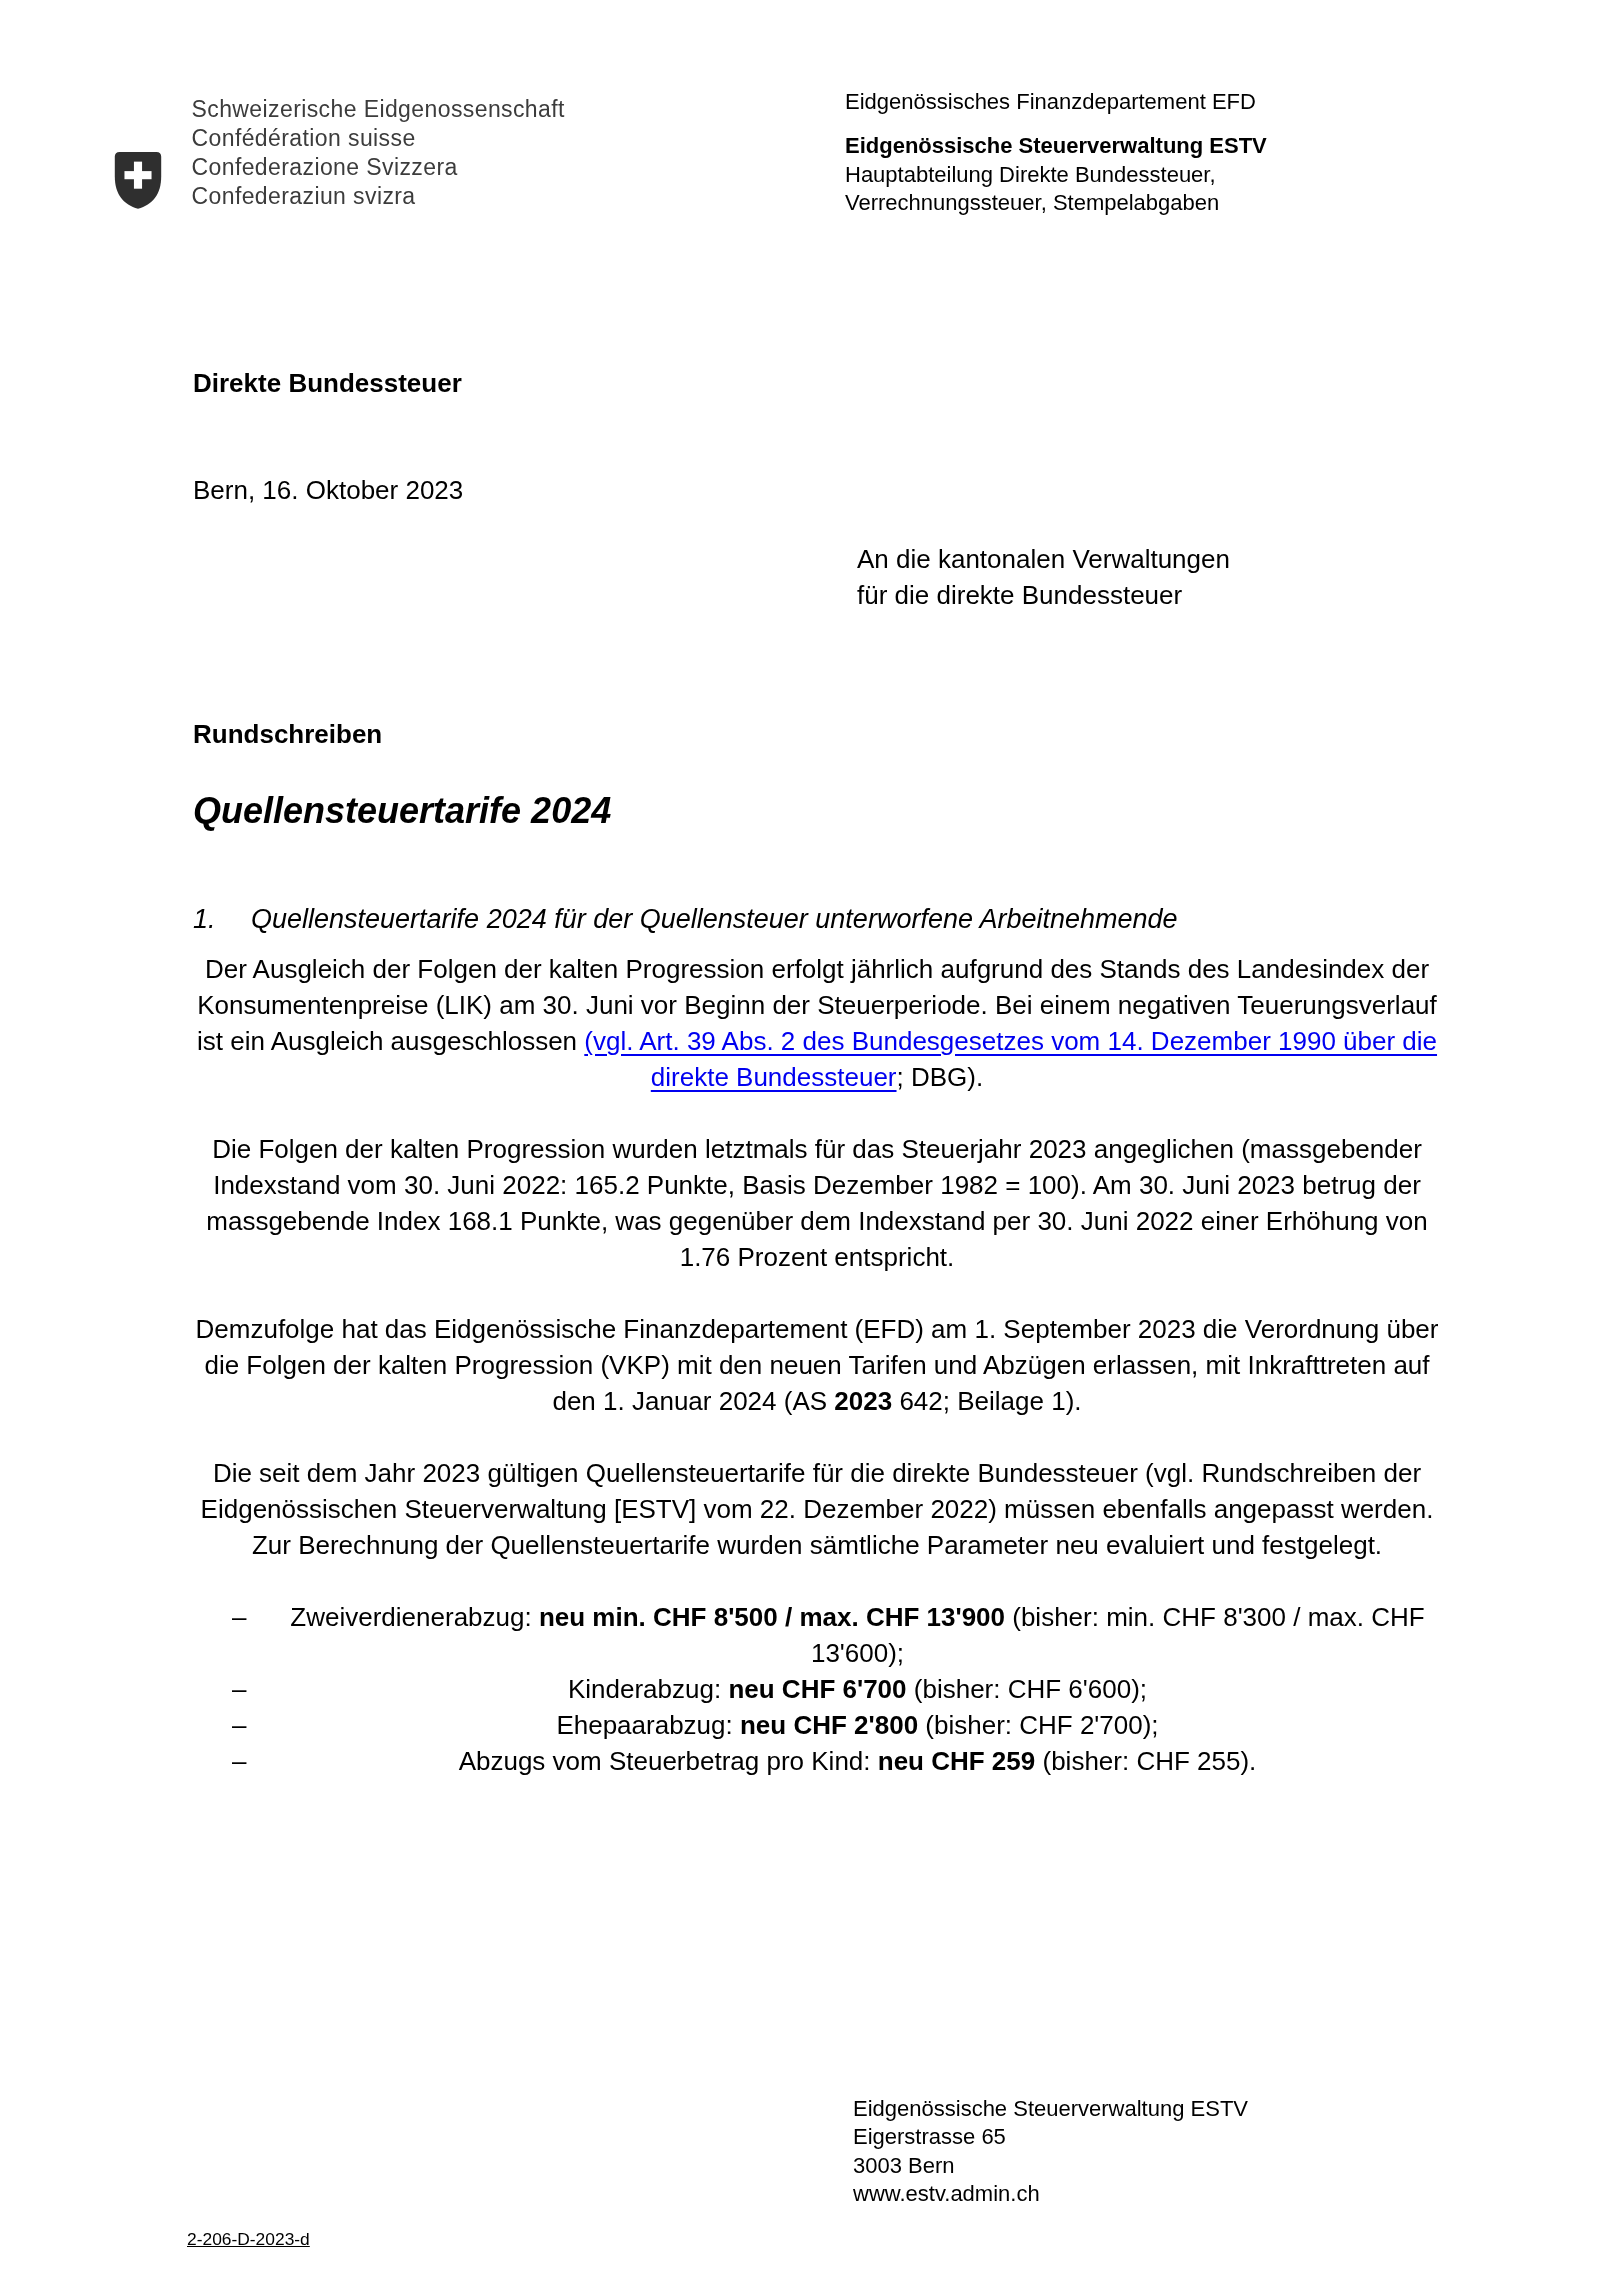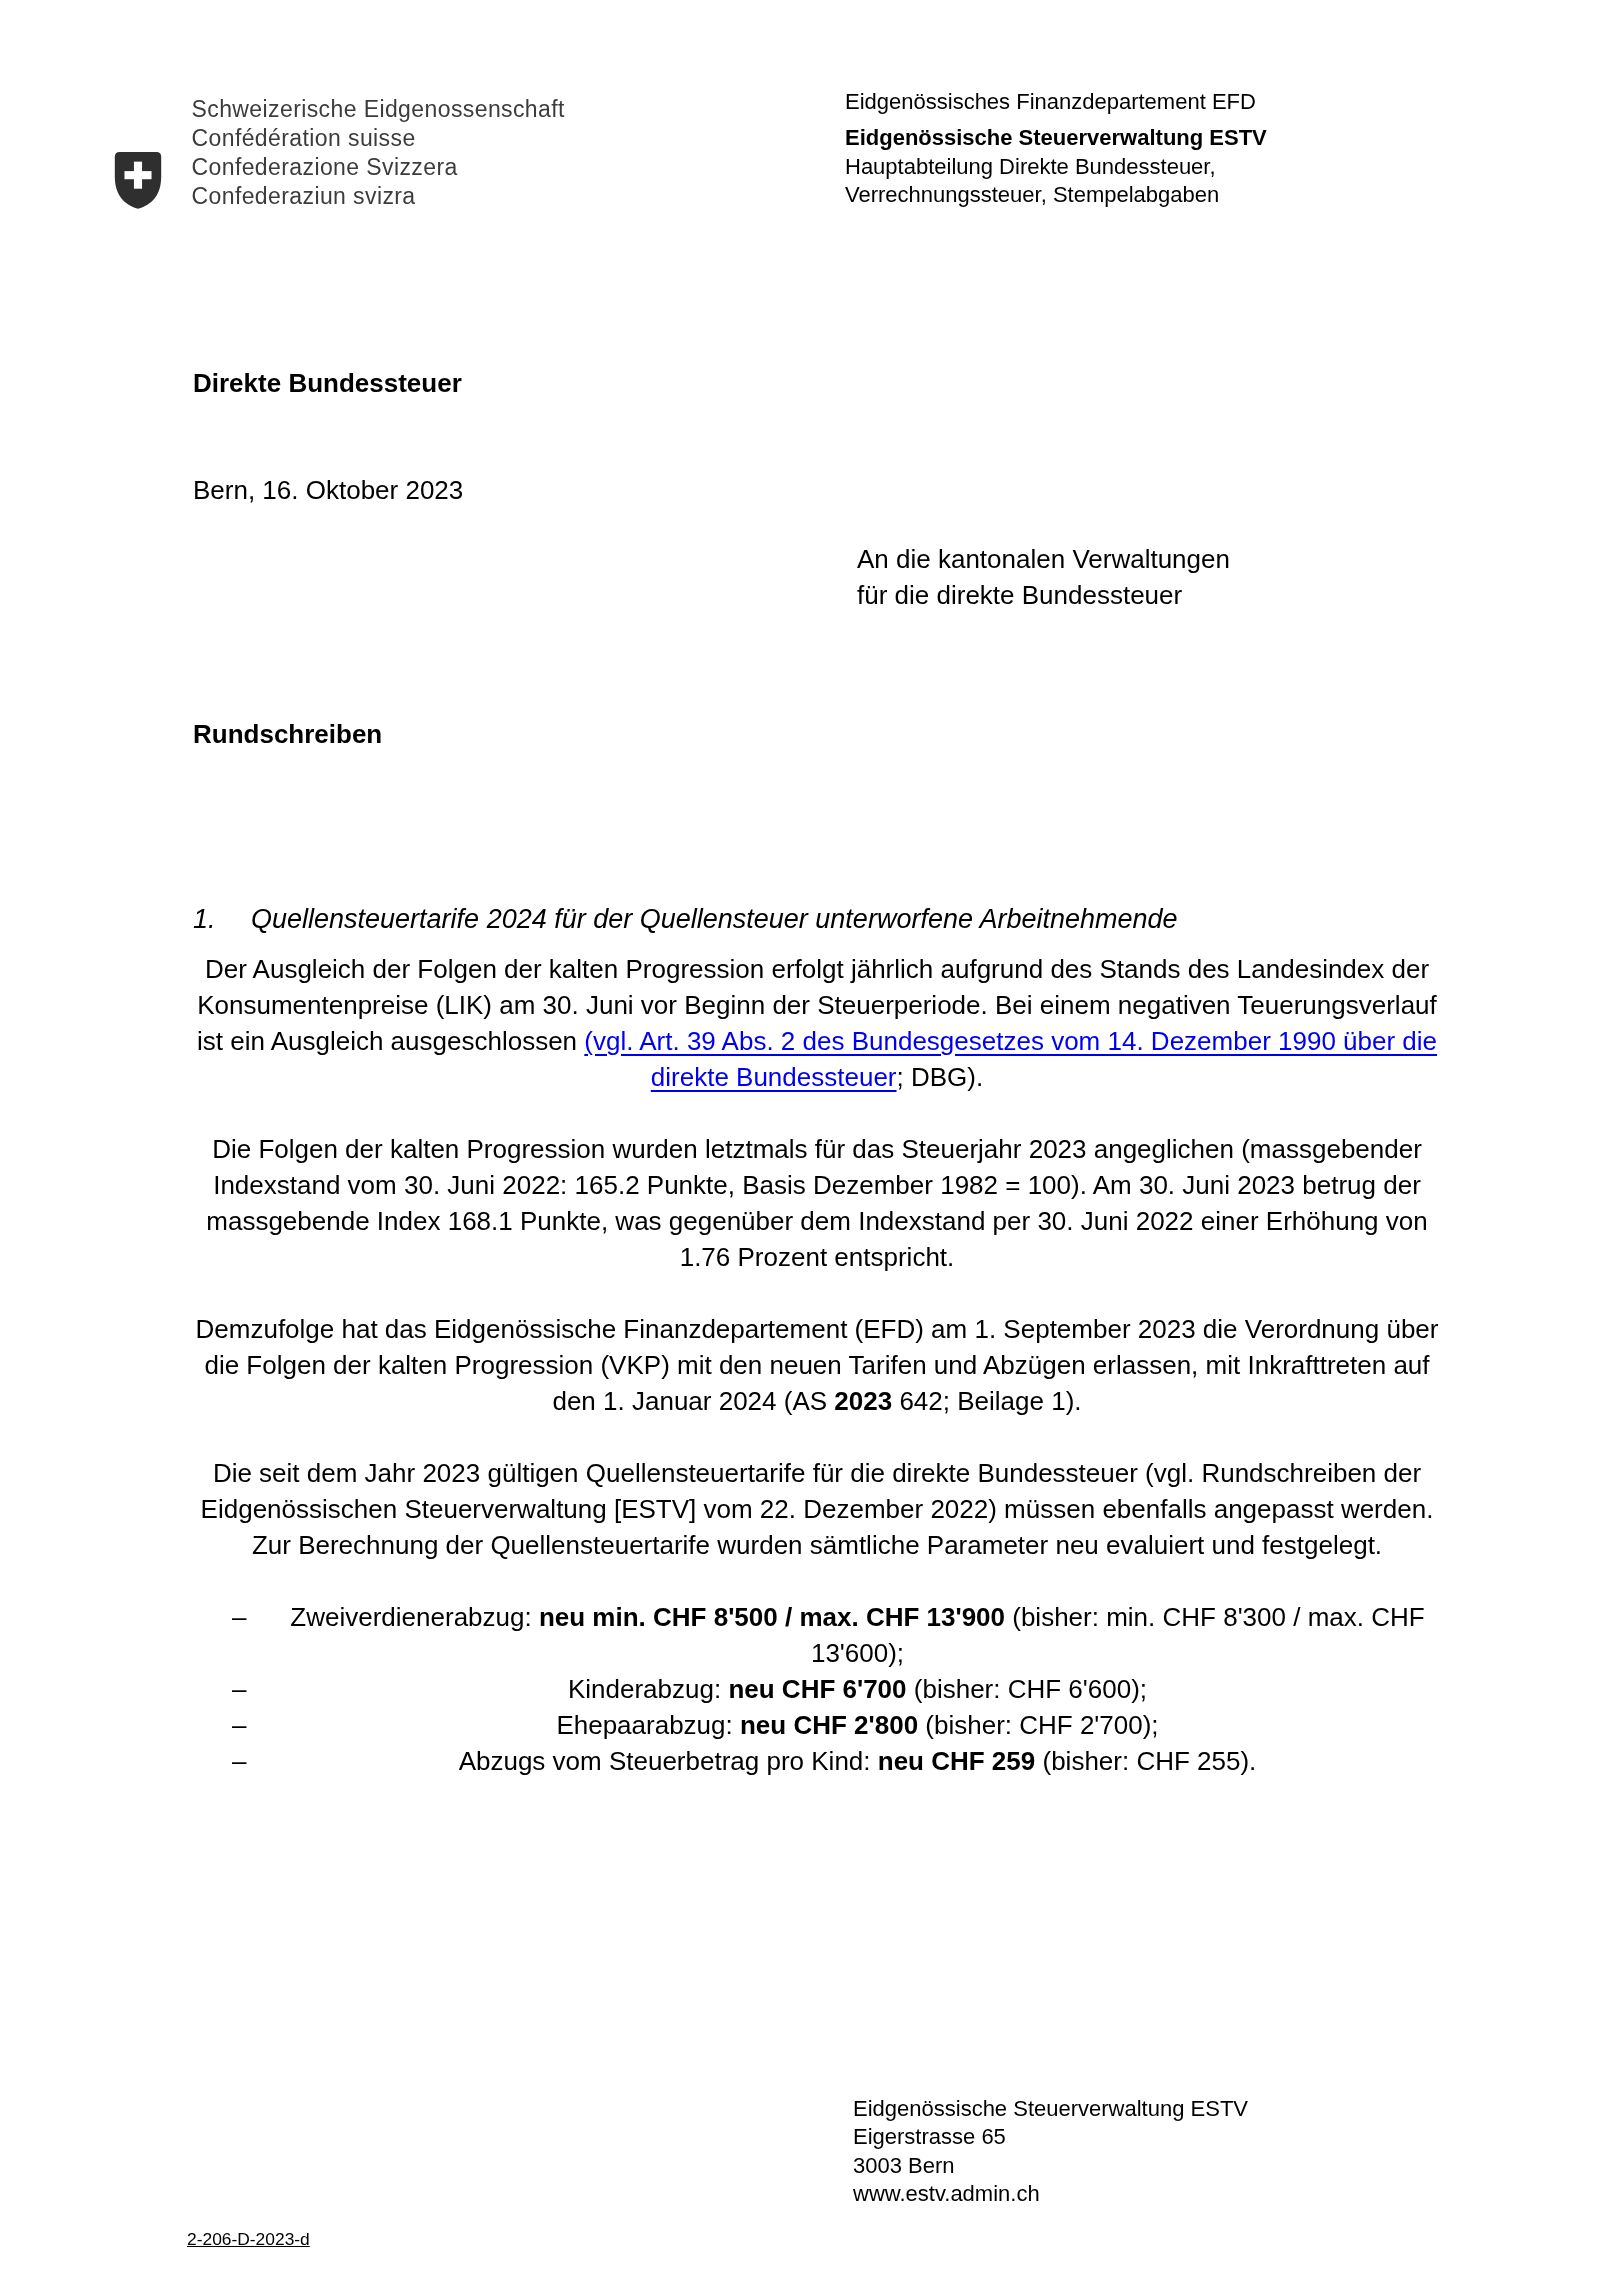--- a/index.html
+++ b/index.html
@@ -17,21 +17,21 @@
   .logo-block { left:109px; top:93px; display:flex; align-items:flex-end; }
   .logo-shield { width:58px; height:62px; flex:0 0 auto; }
   .logo-text {
     margin-left:24.5px; margin-top:1.6px;
     font-size:23px; line-height:29px; font-weight:300;
     color:var(--logo-ink,#3c3c3c); letter-spacing:0.4px;
   }
 
   
   .header-right { left:845px; top:88px; }
-  .header-right .dept { margin-bottom:8px; }
+  .header-right .dept { margin-bottom:16px; }
 
   .subject  { left:193px; top:365px; }
   .dateline { left:193px; top:472px; }
   .recipient { left:857px; top:541px; }
   .doctype  { left:193px; top:716px; }
 
   .title {
     left:193px; top:788px; margin:0;
     font-size:36px; line-height:46px; font-weight:bold; font-style:italic;
   }
@@ -81,20 +81,21 @@
   <div class="abs subject body-text bold">Direkte Bundessteuer</div>
   <div class="abs dateline body-text">Bern, 16. Oktober 2023</div>
 
   <div class="abs recipient body-text">
     <div>An die kantonalen Verwaltungen</div>
     <div>für die direkte Bundessteuer</div>
   </div>
 
   <div class="abs doctype body-text bold">Rundschreiben</div>
 
+  <h1 class="abs title">Quellensteuertarife 2024</h1>
 
   <div class="abs section-heading">
     <span class="sec-num">1.</span><span>Quellensteuertarife 2024 für der Quellensteuer unterworfene Arbeitnehmende</span>
   </div>
 
   <div class="abs body-col body-text">
 
     <p class="para"><span>Der Ausgleich der Folgen der kalten Progression erfolgt jährlich aufgrund des Stands des Lan­desindex der Konsumentenpreise (LIK) am 30. Juni vor Beginn der Steuerperiode. Bei einem negativen Teuerungsverlauf ist ein Ausgleich ausgeschlossen </span><a href="#" class="doc-link">(vgl. Art. 39 Abs. 2 des Bundes­gesetzes vom 14. Dezember 1990 über die direkte Bundessteuer</a><span>; DBG).</span></p>
 
     <p class="para">Die Folgen der kalten Progression wurden letztmals für das Steuerjahr 2023 angeglichen (mas­sgebender Indexstand vom 30. Juni 2022: 165.2 Punkte, Basis Dezember 1982 = 100). Am 30. Juni 2023 betrug der massgebende Index 168.1 Punkte, was gegenüber dem Indexstand per 30. Juni 2022 einer Erhöhung von 1.76 Prozent entspricht.</p>

